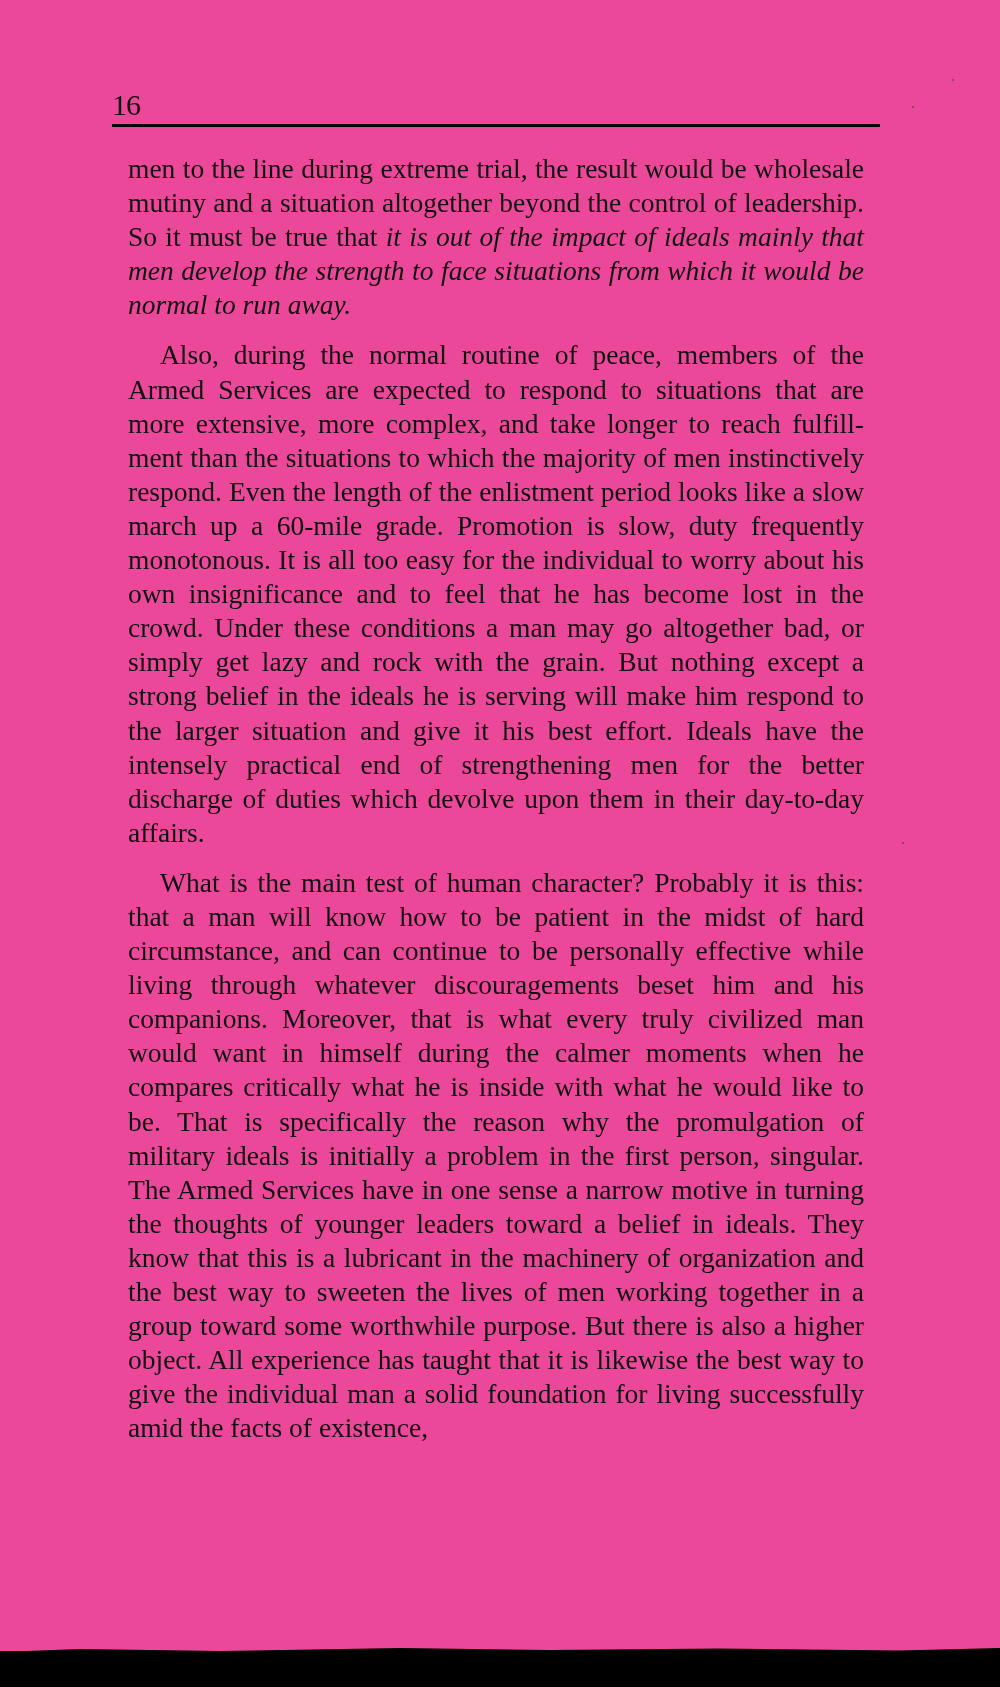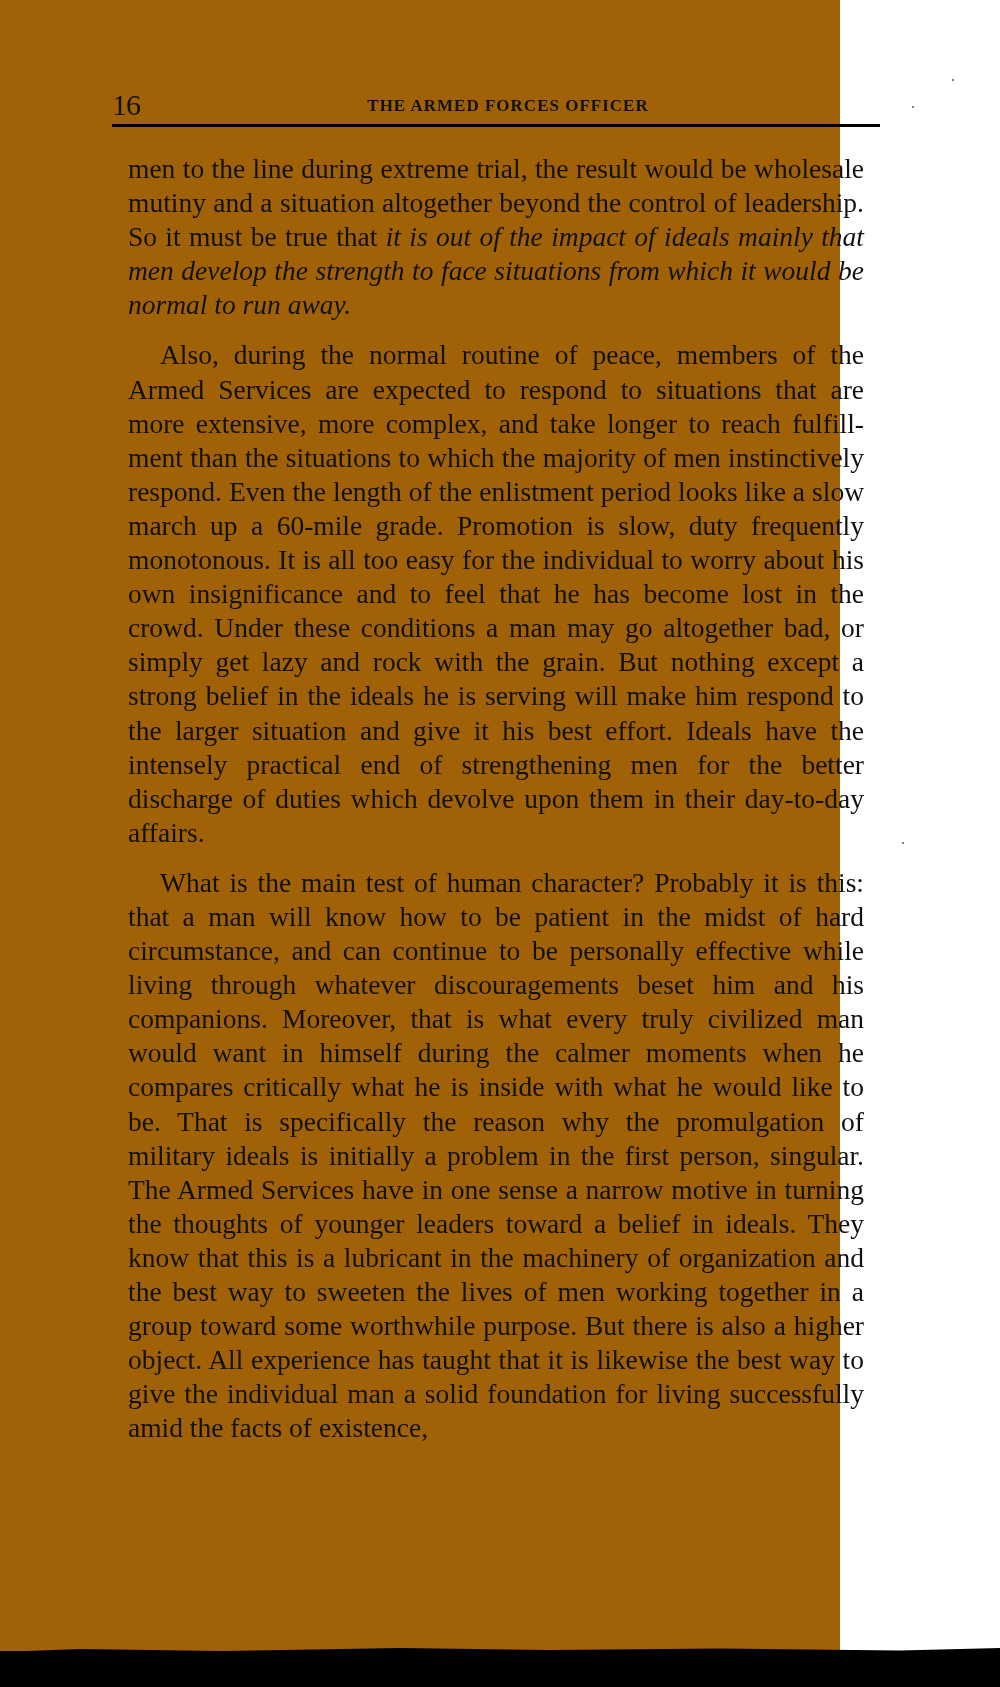--- a/index.html
+++ b/index.html
@@ -11,23 +11,23 @@
       width: 1000px;
       height: 1687px;
       position: relative;
       overflow: hidden;
       font-family: "Liberation Serif", "DejaVu Serif", serif;
       color: #111111;
     }
     .page {
       position: absolute;
       left: 0; top: 0;
-      width: 840px;
+      width: 1000px;
       height: 1687px;
-      background: #a16207;
+      background: #ec4899;
     }
     .running-head {
       position: absolute;
       left: 112px;
       top: 88px;
       width: 768px;
       height: 34px;
     }
     .page-number {
       position: absolute;
@@ -104,21 +104,20 @@
       border-radius: 1px;
     }
   </style>
 </head>
 <body>
 
 <div class="page">
 
   <div class="running-head">
     <span class="page-number">16</span>
-    <span class="book-title">THE ARMED FORCES OFFICER</span>
   </div>
 
   <div class="head-rule"></div>
 
   <div class="body-text">
     <p>
       <span>men to the line during extreme trial, the result would be whole­sale mutiny and a situation altogether beyond the control of leadership. So it must be true that </span><em>it is out of the impact of ideals mainly that men develop the strength to face situations from which it would be normal to run away.</em>
     </p>
     <p class="indent">
       <span>Also, during the normal routine of peace, members of the Armed Services are expected to respond to situations that are more extensive, more complex, and take longer to reach fulfill­ment than the situations to which the majority of men in­stinctively respond. Even the length of the enlistment period looks like a slow march up a 60-mile grade. Promotion is slow, duty frequently monotonous. It is all too easy for the individual to worry about his own insignificance and to feel that he has become lost in the crowd. Under these conditions a man may go altogether bad, or simply get lazy and rock with the grain. But nothing except a strong belief in the ideals he is serving will make him respond to the larger situation and give it his best effort. Ideals have the intensely practical end of strengthen­ing men for the better discharge of duties which devolve upon them in their day-to-day affairs.</span>

